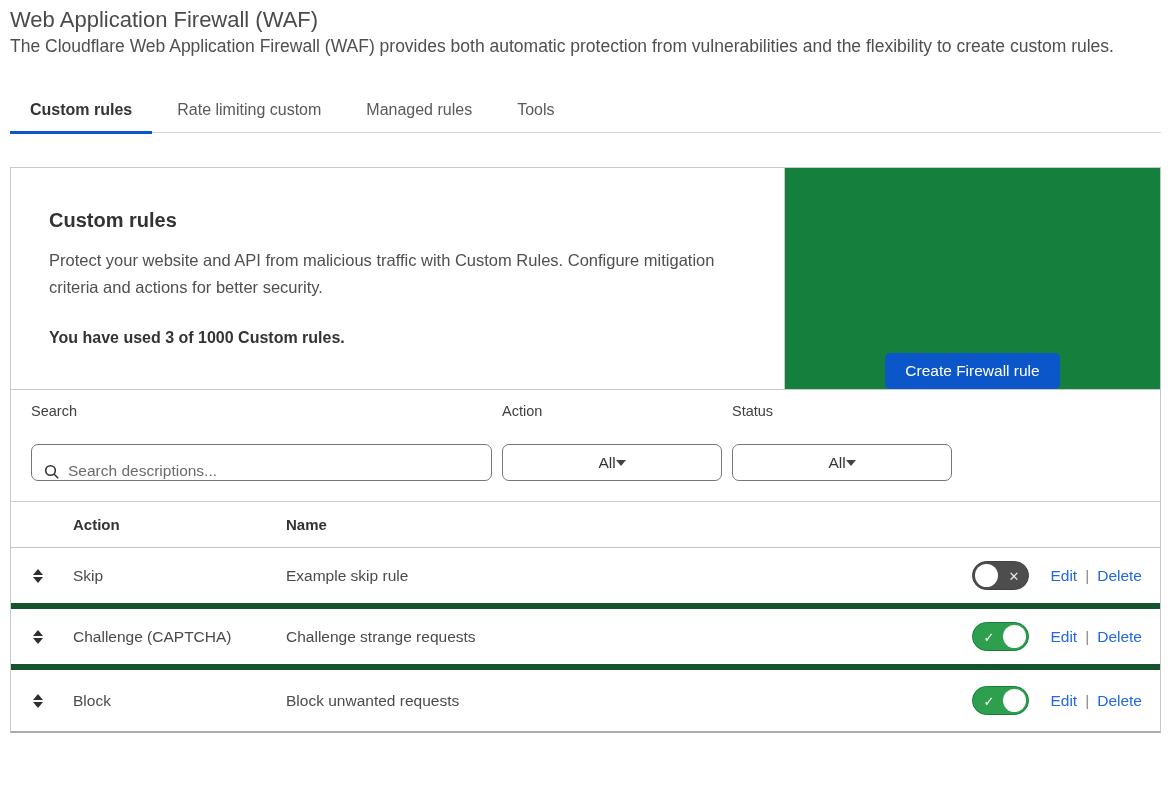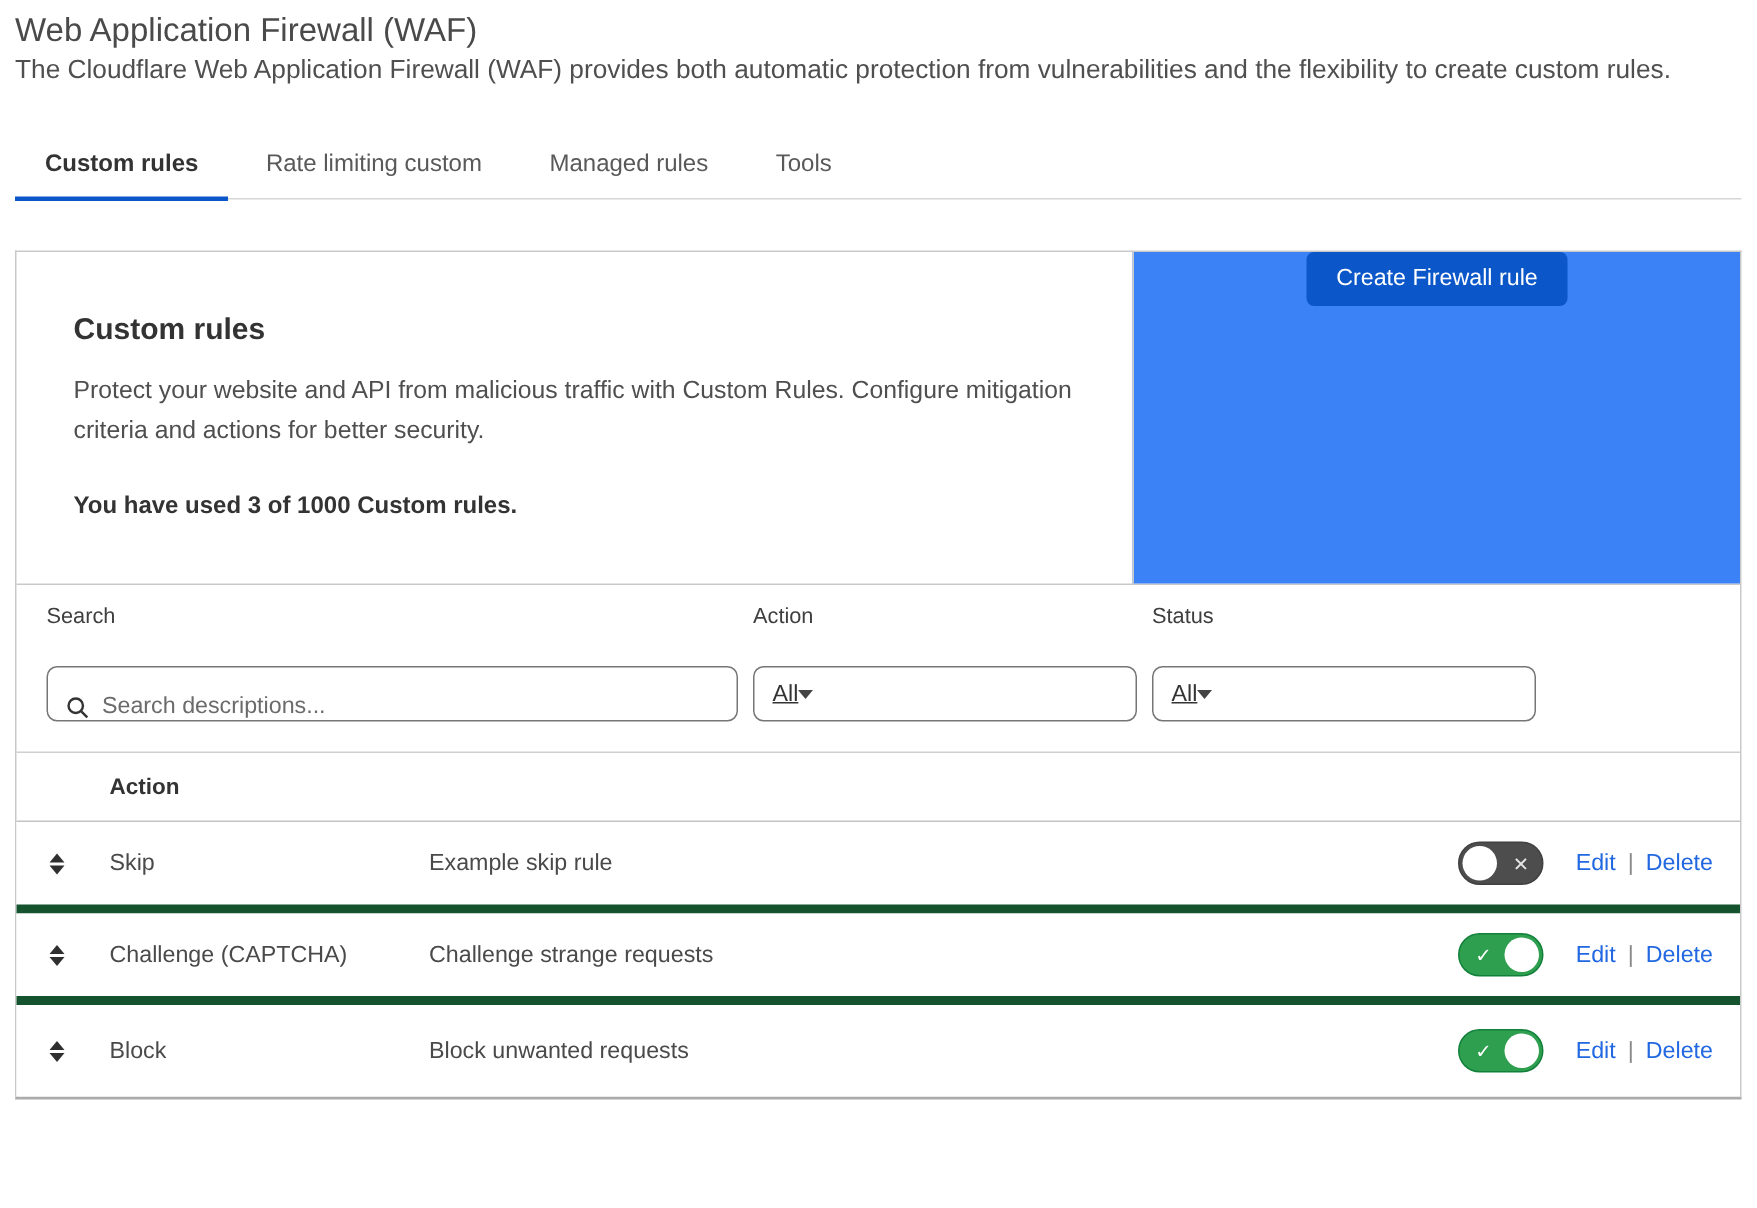--- a/index.html
+++ b/index.html
@@ -75,25 +75,25 @@
   }
   .card-desc {
     font-size: 16.5px;
     line-height: 1.65;
     color: #4f4f4f;
     max-width: 745px;
     margin-bottom: 27px;
   }
   .card-usage { font-size: 16px; font-weight: 700; color: #333; }
   .panel-head-right {
-    width: 405px;
-    background: #3b82f6;
+    width: 376px;
+    background: #15803d;
     border-left: 1px solid #c9c9c9;
     display: flex;
-    align-items: flex-start;
+    align-items: flex-end;
     justify-content: center;
   }
   .primary-btn {
     background: #0b56c8;
     color: #ffffff;
     border: none;
     border-radius: 5px;
     font-family: inherit;
     font-size: 15.5px;
     padding: 9px 20px;
@@ -118,21 +118,21 @@
     align-items: center;
     padding: 0 12px;
   }
   .search-control { width: 461px; gap: 8px; align-items: flex-end; }
   .search-control input {
     border: none; outline: none; flex: 1;
     font-family: inherit; font-size: 15.5px; color: #333;
     background: transparent;
   }
   .search-control input::placeholder { color: #6b6b6b; }
-  .select-control { width: 256px; justify-content: flex-start; cursor: pointer; text-decoration: underline; }
+  .select-control { width: 220px; justify-content: center; cursor: pointer; }
   .select-value { font-size: 15.5px; color: #333; }
   .caret-down {
     width: 0; height: 0;
     border-left: 5.5px solid transparent;
     border-right: 5.5px solid transparent;
     border-top: 6.5px solid #444;
   }
 
   
   .grid-cols {
@@ -262,20 +262,21 @@
         <div class="control select-control">
           <span class="select-value">All</span>
           <span class="caret-down"></span>
         </div>
       </div>
     </div>
 
     <div class="thead grid-cols">
       <span></span>
       <span class="th">Action</span>
+      <span class="th">Name</span>
       <span></span>
     </div>
 
     <div id="rules-body">
   <div class="row grid-cols">
     <span class="drag-handle">
       <span class="tri-up"></span>
       <span class="tri-down"></span>
     </span>
     <span class="cell-text">Skip</span>

